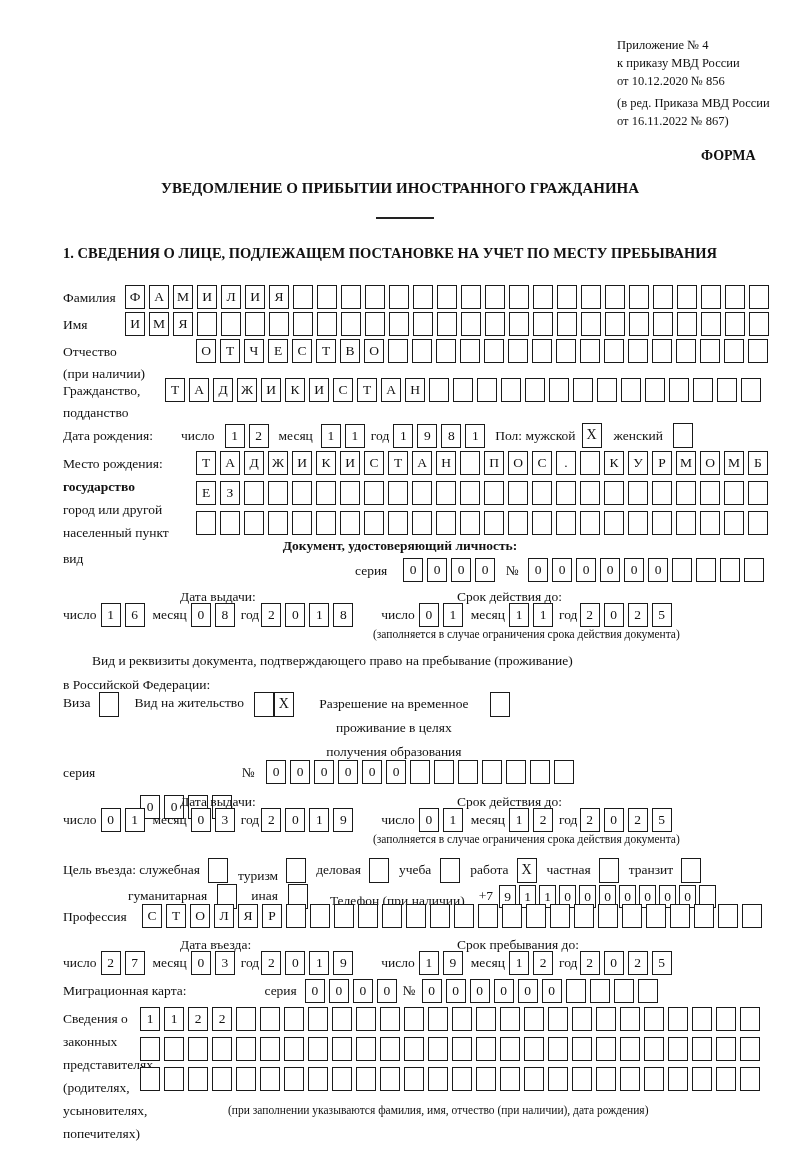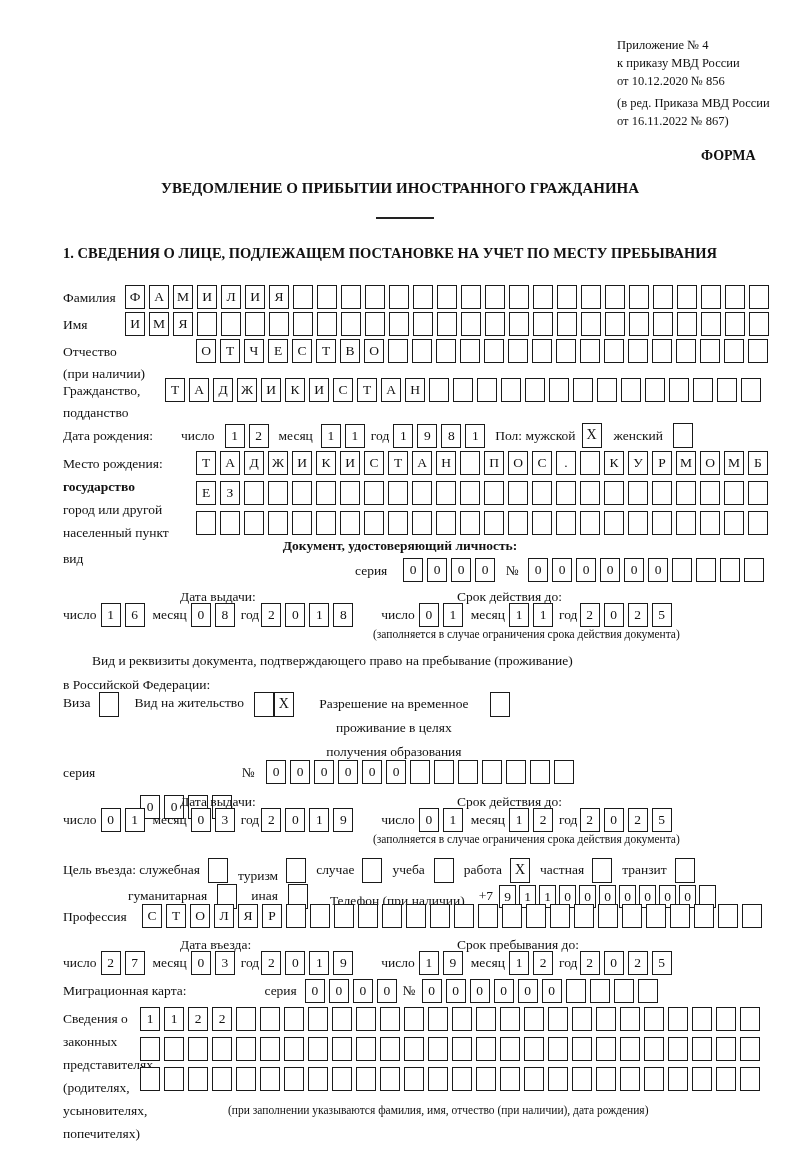--- a/index.html
+++ b/index.html
@@ -159,21 +159,21 @@
     <span class="lbl" style="margin:0 2px;">год</span>
     <span class="cells"><span class="cell">2</span><span class="cell">0</span><span class="cell">2</span><span class="cell">5</span></span>
   </div>
   <div class="abs note" style="left:373px;top:833px;">(заполняется в случае ограничения срока действия документа)</div>
 
   <div class="abs flexrow" style="left:63px;top:853px;">
     <span class="lbl" style="margin-right:8px;">Цель въезда: служебная</span>
     <span class="cb"></span>
     <span class="lbl" style="margin:12px 8px 0 10px;">туризм</span>
     <span class="cb"></span>
-    <span class="lbl" style="margin:0 8px 0 10px;">случае</span>
+    <span class="lbl" style="margin:0 8px 0 10px;">деловая</span>
     <span class="cb"></span>
     <span class="lbl" style="margin:0 9px 0 10px;">учеба</span>
     <span class="cb"></span>
     <span class="lbl" style="margin:0 8px 0 10px;">работа</span>
     <span class="cb">X</span>
     <span class="lbl" style="margin:0 8px 0 10px;">частная</span>
     <span class="cb"></span>
     <span class="lbl" style="margin:0 8px 0 10px;">транзит</span>
     <span class="cb"></span>
   </div>

